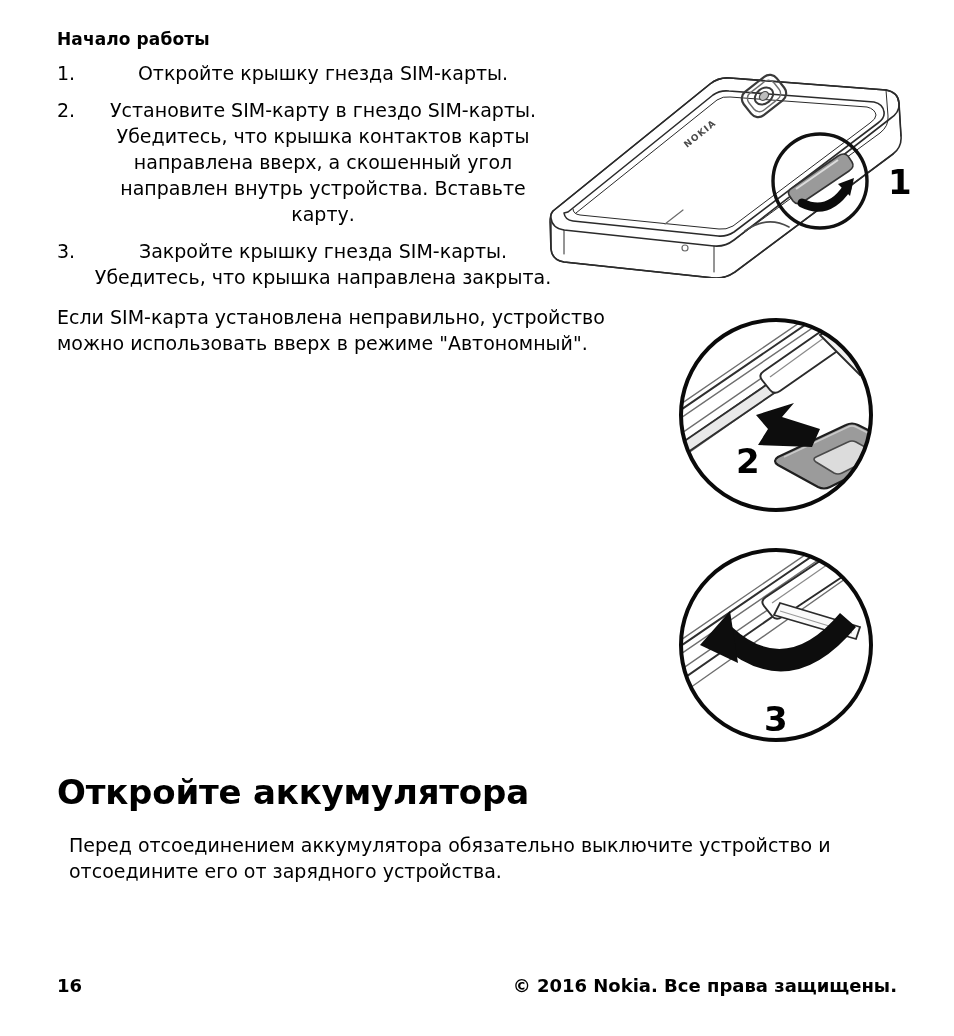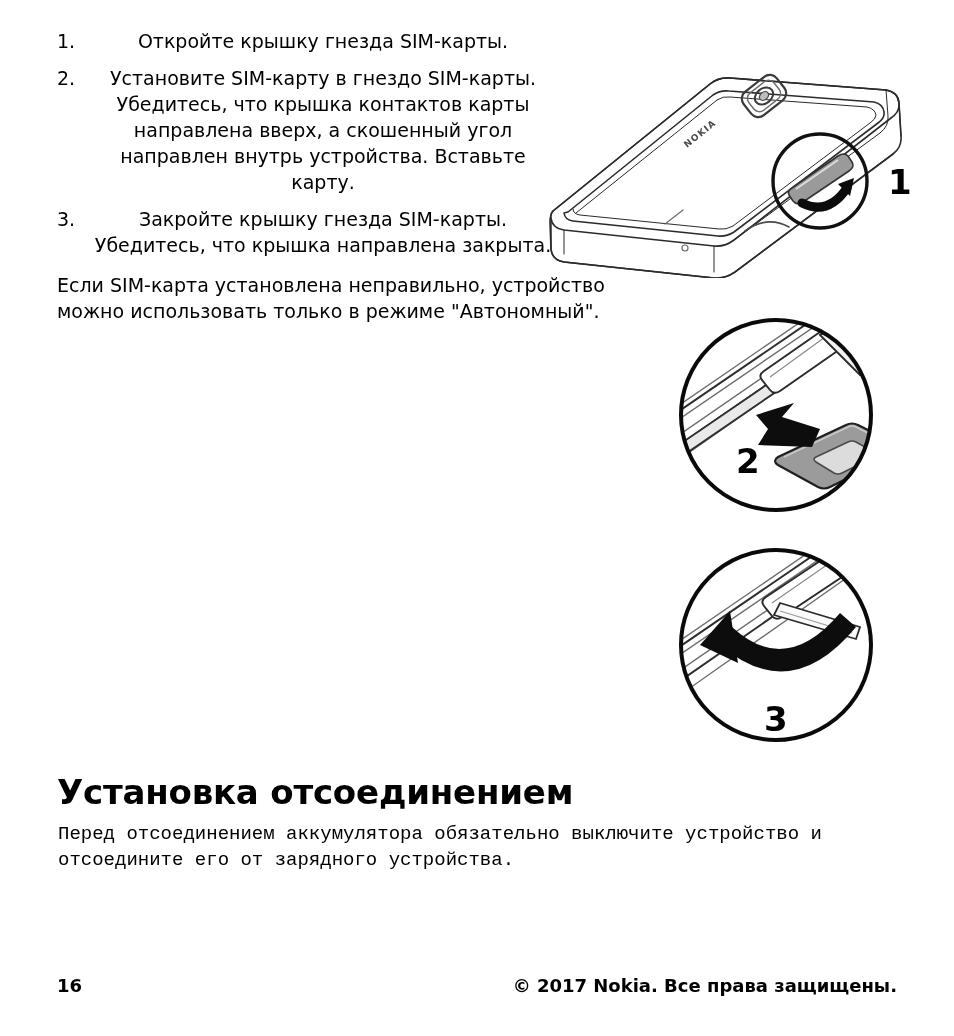--- a/index.html
+++ b/index.html
@@ -81,22 +81,21 @@
     margin: 0;
     letter-spacing: -0.2px;
   }
   .big-para {
     position: absolute;
     left: 57px;
     top: 820px;
     width: 835px;
     font-size: 19px;
     line-height: 26px;
-    margin: 1px;
-    font-family: Liberation Mono, monospace;
+    margin: 12px;
   }
 
   
   .footer {
     position: absolute;
     left: 57px;
     right: 57px;
     top: 975px;
     display: flex;
     justify-content: space-between;
@@ -115,37 +114,38 @@
 
   .fig svg { display: block; }
 </style>
 </head>
 <body>
 
 <div class="page">
 
   <div class="text-col">
 
+    <h3 class="section-title">Начало работы</h3>
 
     <ol class="steps">
       <li>
         <span class="step-num">1.</span>
         <span class="step-text">Откройте крышку гнезда SIM-карты.</span>
       </li>
       <li>
         <span class="step-num">2.</span>
         <span class="step-text">Установите SIM-карту в гнездо SIM-карты. Убедитесь, что крышка контактов карты направлена вверх, а скошенный угол направлен внутрь устройства. Вставьте карту.</span>
       </li>
       <li>
         <span class="step-num">3.</span>
         <span class="step-text">Закройте крышку гнезда SIM-карты. Убедитесь, что крышка направлена закрыта.</span>
       </li>
     </ol>
 
-    <p class="note-para">Если SIM-карта установлена неправильно, устройство можно использовать только в режиме "Автономный".</p>
+    <p class="note-para">Если SIM-карта установлена неправильно, устройство можно использовать вверх в режиме "Автономный".</p>
   </div>
 
   <div class="fig" id="fig-phone">
     <svg width="420" height="230" viewBox="0 0 420 230" xmlns="http://www.w3.org/2000/svg">
       <g fill="none" stroke="#2b2b2b" stroke-width="1.6" stroke-linejoin="round" stroke-linecap="round">
 
         <path d="M 33 163
                  L 190 36
                  Q 199 29 210 30
                  L 366 42
@@ -313,22 +313,22 @@
           <path d="M 70 76 L 40 110 L 78 128 Z" fill="#0d0d0d"></path>
         </g>
 
         <text x="104" y="196" font-family="'DejaVu Sans','Liberation Sans',sans-serif" font-size="34" font-weight="bold" fill="#000000">3</text>
       </g>
 
       <circle cx="116" cy="110" r="95" fill="none" stroke="#0a0a0a" stroke-width="4"></circle>
     </svg>
   </div>
 
-  <h1 class="big-heading">Установка отсоединением</h1>
+  <h1 class="big-heading">Откройте аккумулятора</h1>
 
   <p class="big-para">Перед отсоединением аккумулятора обязательно выключите устройство и отсоедините его от зарядного устройства.</p>
 
   <div class="footer">
     <span>16</span>
-    <span>© 2017 Nokia. Все права защищены.</span>
+    <span>© 2016 Nokia. Все права защищены.</span>
   </div>
 
 </div>
 
 </body></html>

